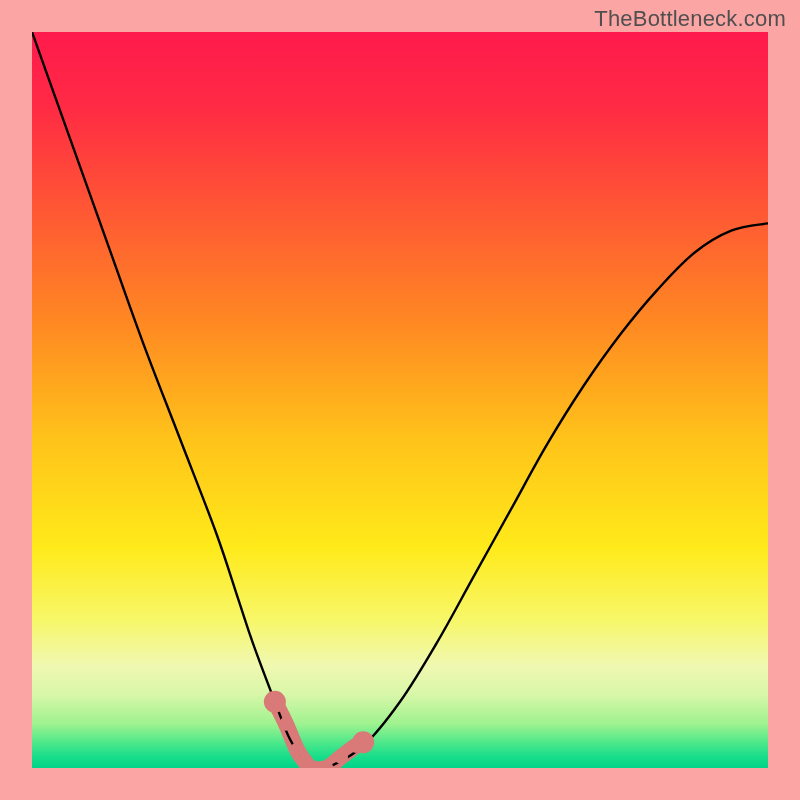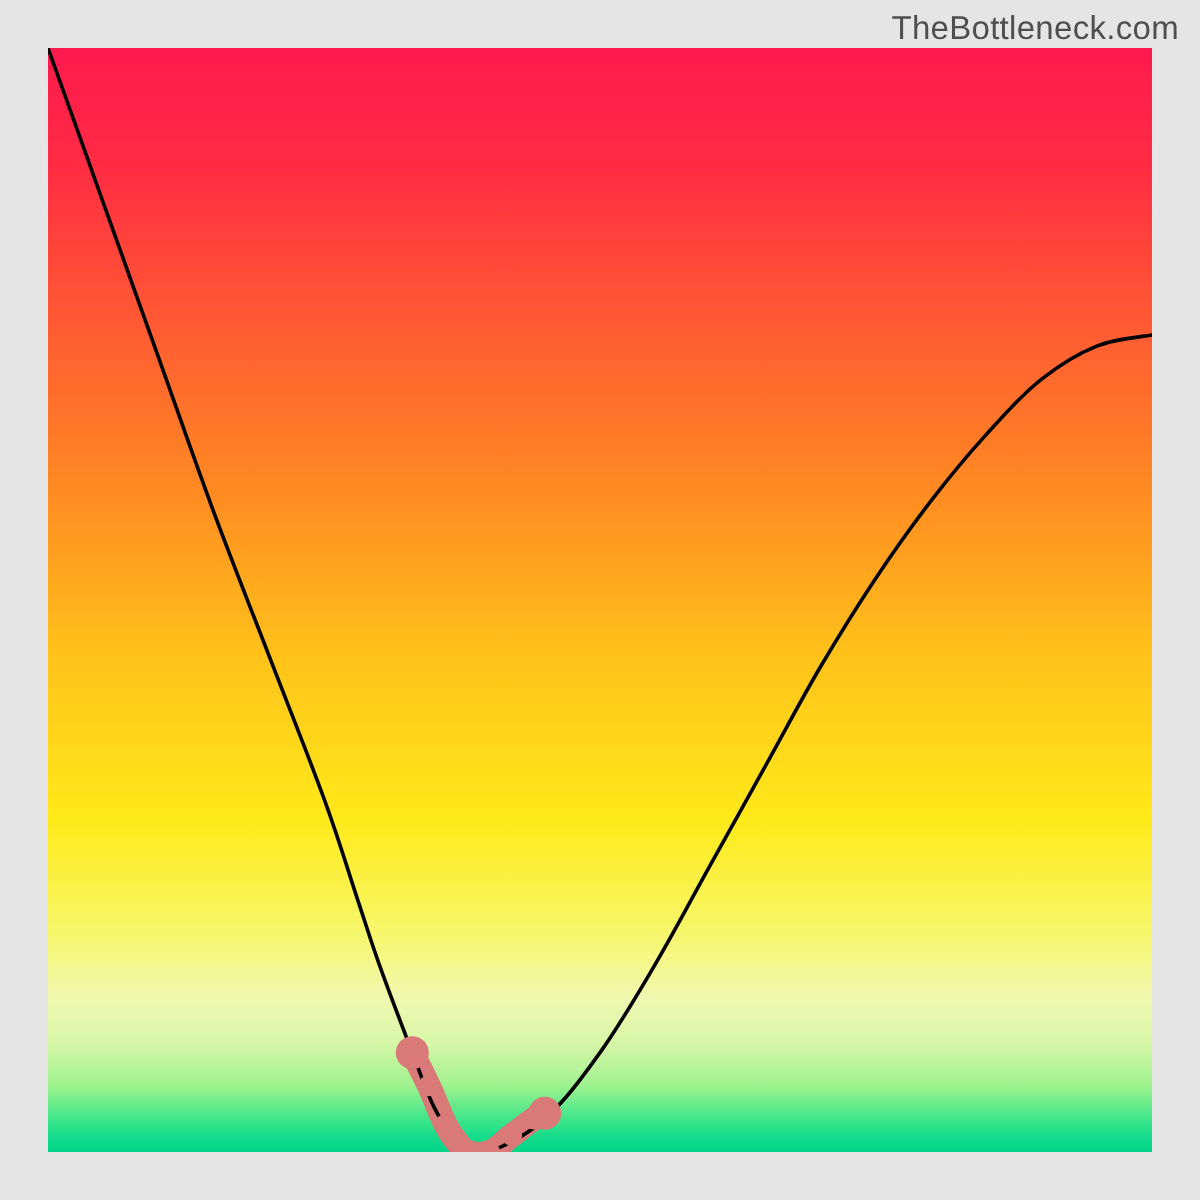--- a/index.html
+++ b/index.html
@@ -9,21 +9,21 @@
     height: 800px;
     background: #000;
     overflow: hidden;
   }
   .frame {
     position: absolute;
     top: 0;
     left: 0;
     width: 800px;
     height: 800px;
-    background: #e5e5e5;
+    background: #fca5a5;
     text-align: center;
   }
   .plot-area {
     position: absolute;
     top: 32px;
     left: 32px;
     width: 736px;
     height: 736px;
     overflow: hidden;
   }

